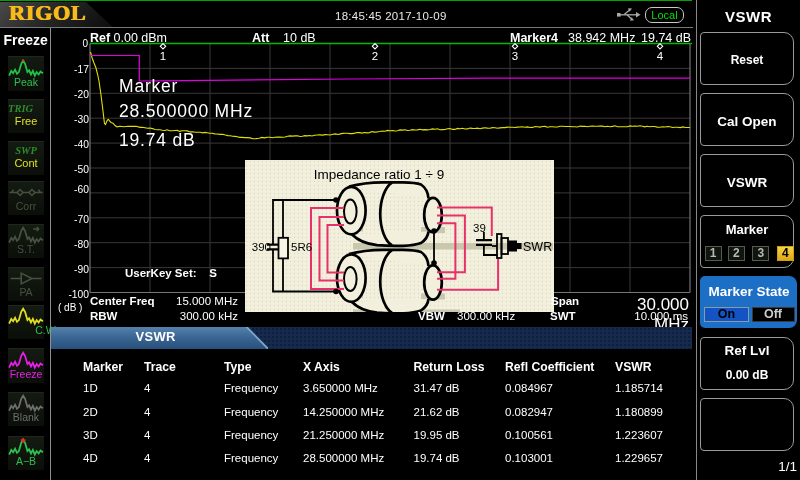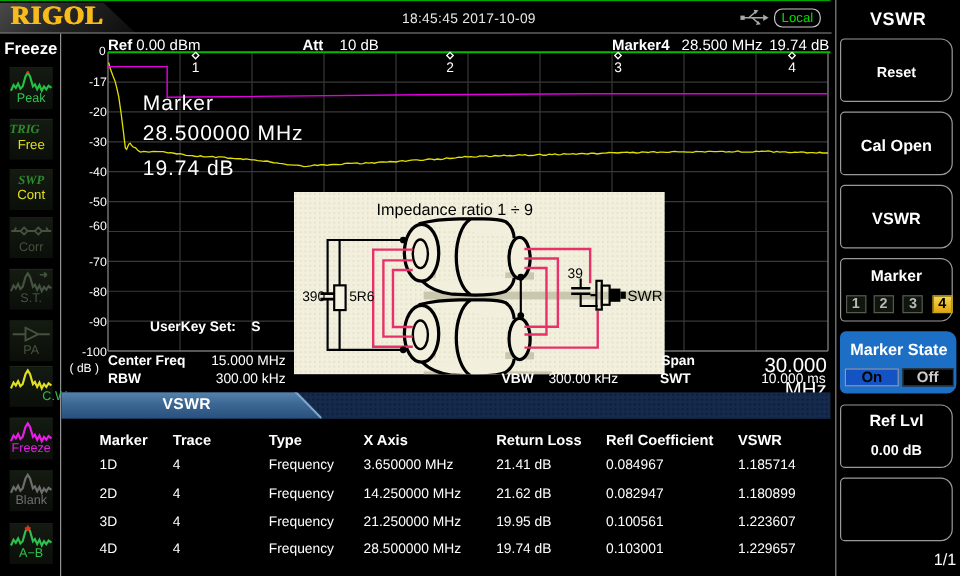--- a/index.html
+++ b/index.html
@@ -126,21 +126,21 @@
       <text x="609" y="32">4</text>
   </g>
 </svg>
 
 <div class="ab" style="left:56px;top:37.5px;font-size:10px;width:32px;text-align:right">0</div>
 <div class="ab b" style="left:90px;top:31px;font-size:12.5px">Ref</div>
 <div class="ab" style="left:113.5px;top:31px;font-size:12.5px">0.00 dBm</div>
 <div class="ab b" style="left:252px;top:31px;font-size:12.5px">Att</div>
 <div class="ab" style="left:283px;top:31px;font-size:12.5px">10 dB</div>
 <div class="ab b" style="left:510px;top:31px;font-size:12.5px">Marker4</div>
-<div class="ab" style="left:568px;top:31px;font-size:12.5px">28.500 MHz</div>
+<div class="ab" style="left:568px;top:31px;font-size:12.5px">38.942 MHz</div>
 <div class="ab" style="left:641px;top:31px;font-size:12.5px">19.74 dB</div>
 
 <div class="ab" style="left:56px;top:64.4px;font-size:10.3px;width:33px;text-align:right">-17</div>
 <div class="ab" style="left:56px;top:89.3px;font-size:10.3px;width:33px;text-align:right">-20</div>
 <div class="ab" style="left:56px;top:114.2px;font-size:10.3px;width:33px;text-align:right">-30</div>
 <div class="ab" style="left:56px;top:139.1px;font-size:10.3px;width:33px;text-align:right">-40</div>
 <div class="ab" style="left:56px;top:164.0px;font-size:10.3px;width:33px;text-align:right">-50</div>
 <div class="ab" style="left:56px;top:184px;font-size:10.3px;width:33px;text-align:right">-60</div>
 <div class="ab" style="left:56px;top:213.8px;font-size:10.3px;width:33px;text-align:right">-70</div>
 <div class="ab" style="left:56px;top:238.7px;font-size:10.3px;width:33px;text-align:right">-80</div>
@@ -243,21 +243,21 @@
 <div class="ab b" style="left:144px;top:359.5px;font-size:12.2px">Trace</div>
 <div class="ab b" style="left:224px;top:359.5px;font-size:12.2px">Type</div>
 <div class="ab b" style="left:303px;top:359.5px;font-size:12.2px">X Axis</div>
 <div class="ab b" style="left:413.5px;top:359.5px;font-size:12.2px">Return Loss</div>
 <div class="ab b" style="left:505px;top:359.5px;font-size:12.2px">Refl Coefficient</div>
 <div class="ab b" style="left:615px;top:359.5px;font-size:12.2px">VSWR</div>
 <div class="ab" style="left:83px;top:382.3px;font-size:11.5px">1D</div>
 <div class="ab" style="left:144px;top:382.3px;font-size:11.5px">4</div>
 <div class="ab" style="left:224px;top:382.3px;font-size:11.5px">Frequency</div>
 <div class="ab" style="left:303px;top:382.3px;font-size:11.5px">3.650000 MHz</div>
-<div class="ab" style="left:413.5px;top:382.3px;font-size:11.5px">21.41 dB</div>
+<div class="ab" style="left:413.5px;top:382.3px;font-size:11.5px">31.47 dB</div>
 <div class="ab" style="left:505px;top:382.3px;font-size:11.5px">0.084967</div>
 <div class="ab" style="left:615px;top:382.3px;font-size:11.5px">1.185714</div>
 <div class="ab" style="left:83px;top:405.5px;font-size:11.5px">2D</div>
 <div class="ab" style="left:144px;top:405.5px;font-size:11.5px">4</div>
 <div class="ab" style="left:224px;top:405.5px;font-size:11.5px">Frequency</div>
 <div class="ab" style="left:303px;top:405.5px;font-size:11.5px">14.250000 MHz</div>
 <div class="ab" style="left:413.5px;top:405.5px;font-size:11.5px">21.62 dB</div>
 <div class="ab" style="left:505px;top:405.5px;font-size:11.5px">0.082947</div>
 <div class="ab" style="left:615px;top:405.5px;font-size:11.5px">1.180899</div>
 <div class="ab" style="left:83px;top:428.7px;font-size:11.5px">3D</div>

